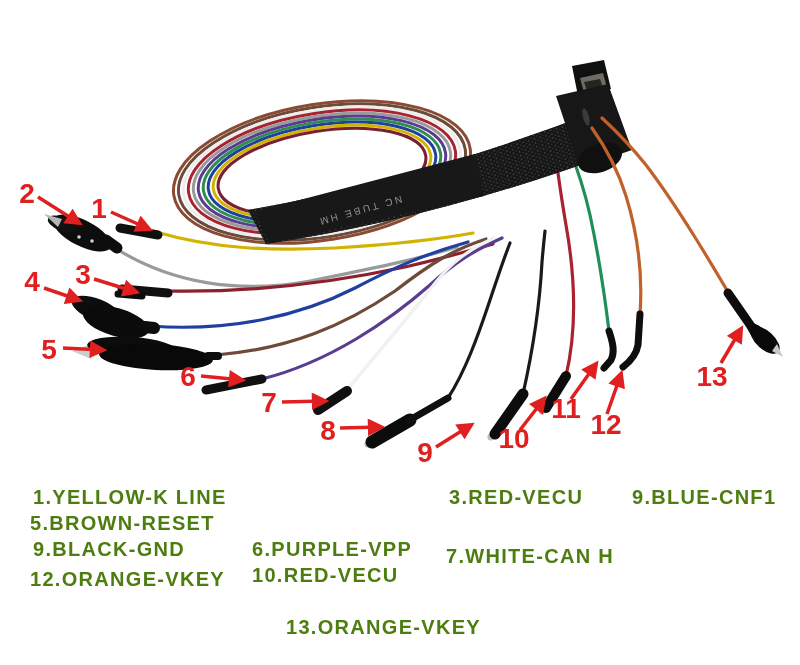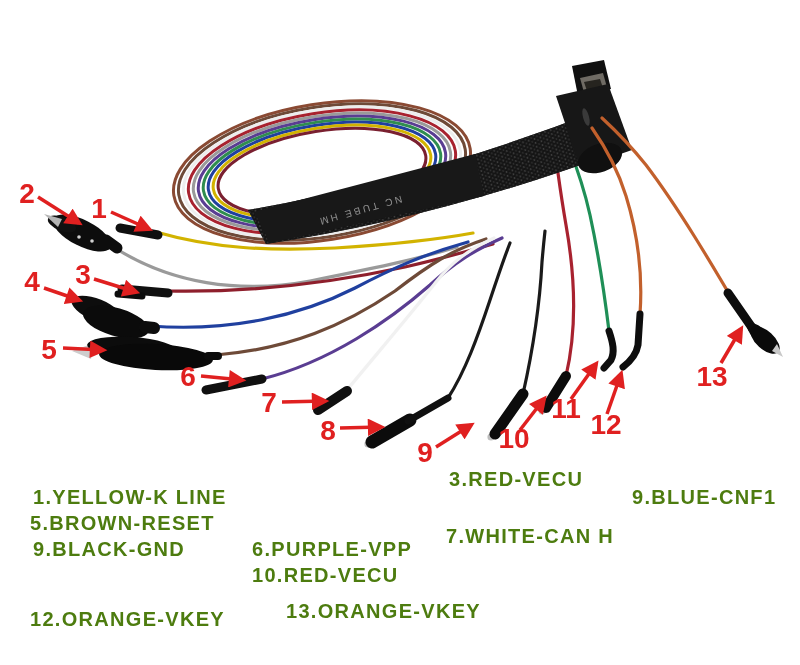--- a/index.html
+++ b/index.html
@@ -159,24 +159,24 @@
     <text class="marker-num" x="425" y="462" text-anchor="middle" fill="#e02020">9</text>
     <text class="marker-num" x="514" y="448" text-anchor="middle" fill="#e02020">10</text>
     <text class="marker-num" x="566" y="418" text-anchor="middle" fill="#e02020">11</text>
     <text class="marker-num" x="606" y="434" text-anchor="middle" fill="#e02020">12</text>
     <text class="marker-num" x="712" y="386" text-anchor="middle" fill="#e02020">13</text>
   </g>
 </svg>
 
 <div class="legend">
   <span class="lg" style="left:33px;top:486px">1.YELLOW-K LINE</span>
-  <span class="lg" style="left:449px;top:468px">3.RED-VECU</span>
+  <span class="lg" style="left:449px;top:486px">3.RED-VECU</span>
   <span class="lg" style="left:632px;top:486px">9.BLUE-CNF1</span>
   <span class="lg" style="left:30px;top:512px">5.BROWN-RESET</span>
   <span class="lg" style="left:252px;top:538px">6.PURPLE-VPP</span>
-  <span class="lg" style="left:446px;top:525px">7.WHITE-CAN H</span>
+  <span class="lg" style="left:446px;top:545px">7.WHITE-CAN H</span>
   <span class="lg" style="left:33px;top:538px">9.BLACK-GND</span>
   <span class="lg" style="left:252px;top:564px">10.RED-VECU</span>
-  <span class="lg" style="left:30px;top:608px">12.ORANGE-VKEY</span>
-  <span class="lg" style="left:286px;top:600px">13.ORANGE-VKEY</span>
+  <span class="lg" style="left:30px;top:568px">12.ORANGE-VKEY</span>
+  <span class="lg" style="left:286px;top:616px">13.ORANGE-VKEY</span>
 </div>
 
 </div>
 
 </body></html>

